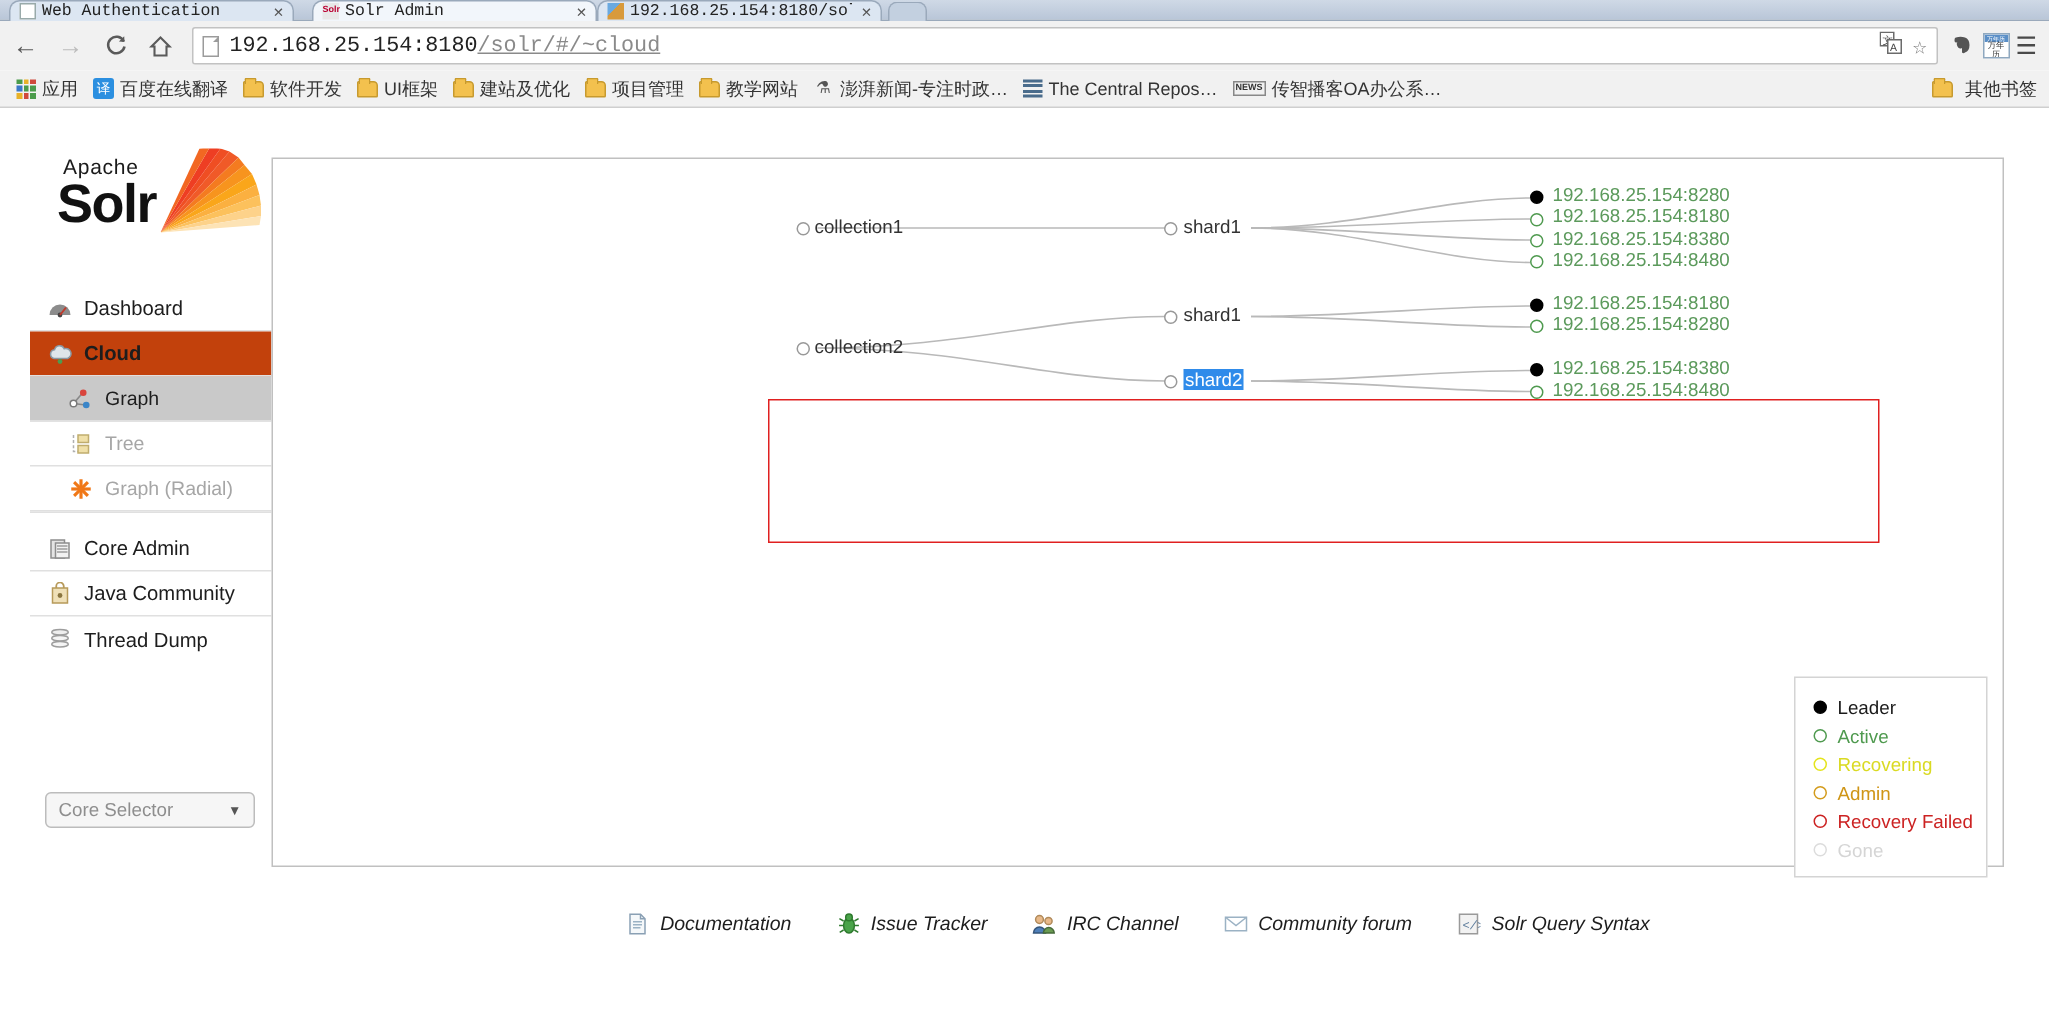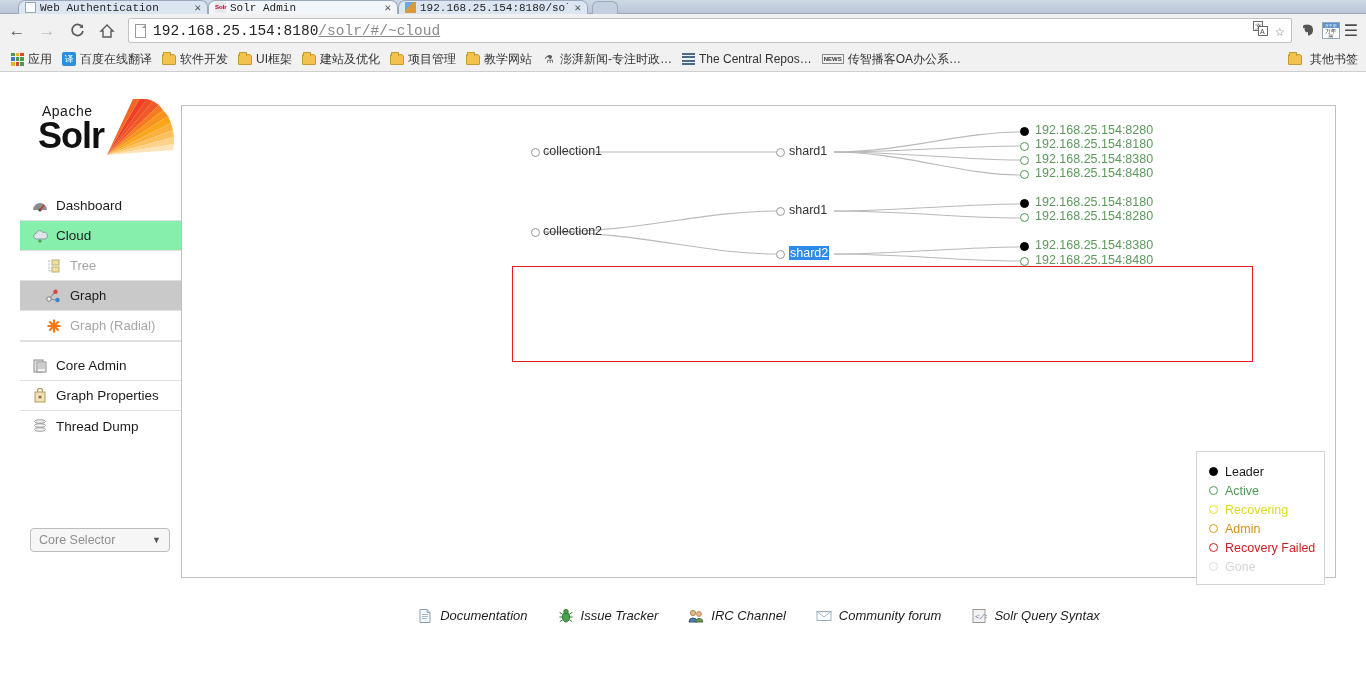--- a/index.html
+++ b/index.html
@@ -150,21 +150,21 @@
   .logo-burst {
     position: absolute; right: 0; top: -2px; width: 70px; height: 60px;
   }
 
   .nav-list { position: absolute; left: 20px; top: 118px; width: 161px; }
   .nav-item {
     height: 30px; display: flex; align-items: center; gap: 8px;
     padding-left: 12px; font-size: 13.5px; color: #1d1d1d;
     border-bottom: 1px solid #e0e0e0;
   }
-  .nav-item.selected { background: #86efac; font-weight: normal; }
+  .nav-item.selected { background: #c2410c; font-weight: bold; }
   .nav-item.sub { padding-left: 26px; font-size: 13px; }
   .nav-item.sub.selected { background: #c9c9c9; font-weight: normal; color: #1d1d1d; }
   .nav-item.dim { color: #a6a6a6; }
   .nav-item.nb { border-bottom: none; }
   .nav-ico { width: 16px; height: 16px; flex: 0 0 auto; }
   .sep-gap { height: 10px; }
 
   .core-selector {
     position: absolute; left: 30px; top: 455px; width: 140px; height: 24px;
     border: 1px solid #bcbcbc; border-radius: 4px;
@@ -224,21 +224,21 @@
     display: flex; align-items: center; justify-content: center; gap: 30px;
     font-size: 13px; color: #1d1d1d;
   }
   .foot-link { display: flex; gap: 7px; font-style: italic; }
   .foot-ico { width: 16px; height: 16px; flex: 0 0 auto; }
 </style>
 </head>
 <body>
 
 <div class="browser-tabstrip">
-  <div class="tab" style="left:18px;width:190px;">
+  <div class="tab" style="left:6px;width:190px;">
     <span class="favicon"></span>
     <span class="tab-title">Web Authentication</span>
     <span class="tab-close">✕</span>
   </div>
   <div class="tab active" style="left:208px;width:190px;z-index:3;">
     <span class="favicon solr">Solr</span>
     <span class="tab-title">Solr Admin</span>
     <span class="tab-close">✕</span>
   </div>
   <div class="tab" style="left:398px;width:190px;">
@@ -389,37 +389,37 @@
         </svg>
         <span>Dashboard</span>
       </div>
       <div class="nav-item selected">
         <svg class="nav-ico" viewBox="0 0 16 16">
           <path d="M4 11 a3 3 0 0 1 0.4-5.9 a3.4 3.4 0 0 1 6.4-0.6 A2.9 2.9 0 0 1 13 11 Z" fill="#dfe6ea" stroke="#8a9aa5"></path>
           <circle cx="8" cy="13" r="1.6" fill="#4f9a4f"></circle>
         </svg>
         <span>Cloud</span>
       </div>
-      <div class="nav-item sub dim">
-        <svg class="nav-ico" viewBox="0 0 16 16">
-          <path d="M3 2 v11 h3" stroke="#b0b0b0" stroke-width="1" fill="none" stroke-dasharray="2 1.4"></path>
-          <rect x="6" y="2" width="7" height="5" fill="#f0e0a8" stroke="#c0ad6e"></rect>
-          <rect x="6" y="9" width="7" height="5" fill="#f0e0a8" stroke="#c0ad6e"></rect>
-        </svg>
-        <span>Tree</span>
-      </div>
       <div class="nav-item sub selected">
         <svg class="nav-ico" viewBox="0 0 16 16">
           <line x1="3" y1="11" x2="9" y2="4" stroke="#888" stroke-width="1.1"></line>
           <line x1="3" y1="11" x2="11" y2="12" stroke="#888" stroke-width="1.1"></line>
           <circle cx="3" cy="11" r="2.2" fill="#fff" stroke="#7a7a7a"></circle>
           <circle cx="9.5" cy="3.8" r="2.2" fill="#d9443c"></circle>
           <circle cx="11.5" cy="12" r="2.2" fill="#3a85c8"></circle>
         </svg>
         <span>Graph</span>
+      </div>
+      <div class="nav-item sub dim">
+        <svg class="nav-ico" viewBox="0 0 16 16">
+          <path d="M3 2 v11 h3" stroke="#b0b0b0" stroke-width="1" fill="none" stroke-dasharray="2 1.4"></path>
+          <rect x="6" y="2" width="7" height="5" fill="#f0e0a8" stroke="#c0ad6e"></rect>
+          <rect x="6" y="9" width="7" height="5" fill="#f0e0a8" stroke="#c0ad6e"></rect>
+        </svg>
+        <span>Tree</span>
       </div>
       <div class="nav-item sub dim">
         <svg class="nav-ico" viewBox="0 0 16 16">
           <g stroke="#f07818" stroke-width="2.1">
             <line x1="8" y1="1.5" x2="8" y2="14.5"></line>
             <line x1="1.5" y1="8" x2="14.5" y2="8"></line>
             <line x1="3.4" y1="3.4" x2="12.6" y2="12.6"></line>
             <line x1="12.6" y1="3.4" x2="3.4" y2="12.6"></line>
           </g>
         </svg>
@@ -433,21 +433,21 @@
           <path d="M6 6h7M6 8h7M6 10h7" stroke="#9d9d9d" stroke-width="0.9"></path>
         </svg>
         <span>Core Admin</span>
       </div>
       <div class="nav-item">
         <svg class="nav-ico" viewBox="0 0 16 16">
           <rect x="3" y="4" width="10" height="10" fill="#efe0b8" stroke="#b79a5a"></rect>
           <path d="M5.5 4 V2.8 a2.5 2.5 0 0 1 5 0 V4" fill="none" stroke="#b79a5a" stroke-width="1.2"></path>
           <circle cx="8" cy="9" r="1.6" fill="#8a7540"></circle>
         </svg>
-        <span>Graph Properties</span>
+        <span>Java Community</span>
       </div>
       <div class="nav-item nb">
         <svg class="nav-ico" viewBox="0 0 16 16">
           <ellipse cx="8" cy="3.5" rx="5.5" ry="1.8" fill="#eee" stroke="#9d9d9d"></ellipse>
           <ellipse cx="8" cy="7.5" rx="5.5" ry="1.8" fill="#f5f5f5" stroke="#9d9d9d"></ellipse>
           <ellipse cx="8" cy="11.5" rx="5.5" ry="1.8" fill="#f5f5f5" stroke="#9d9d9d"></ellipse>
         </svg>
         <span>Thread Dump</span>
       </div>
     </div>

